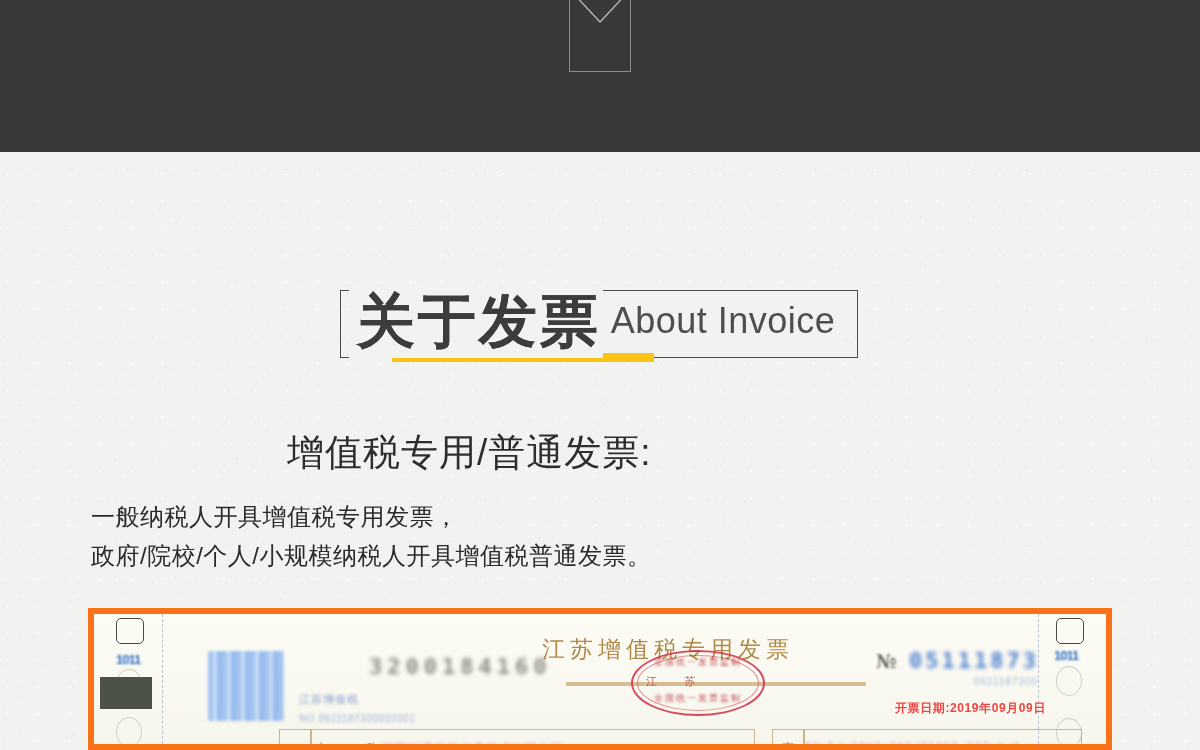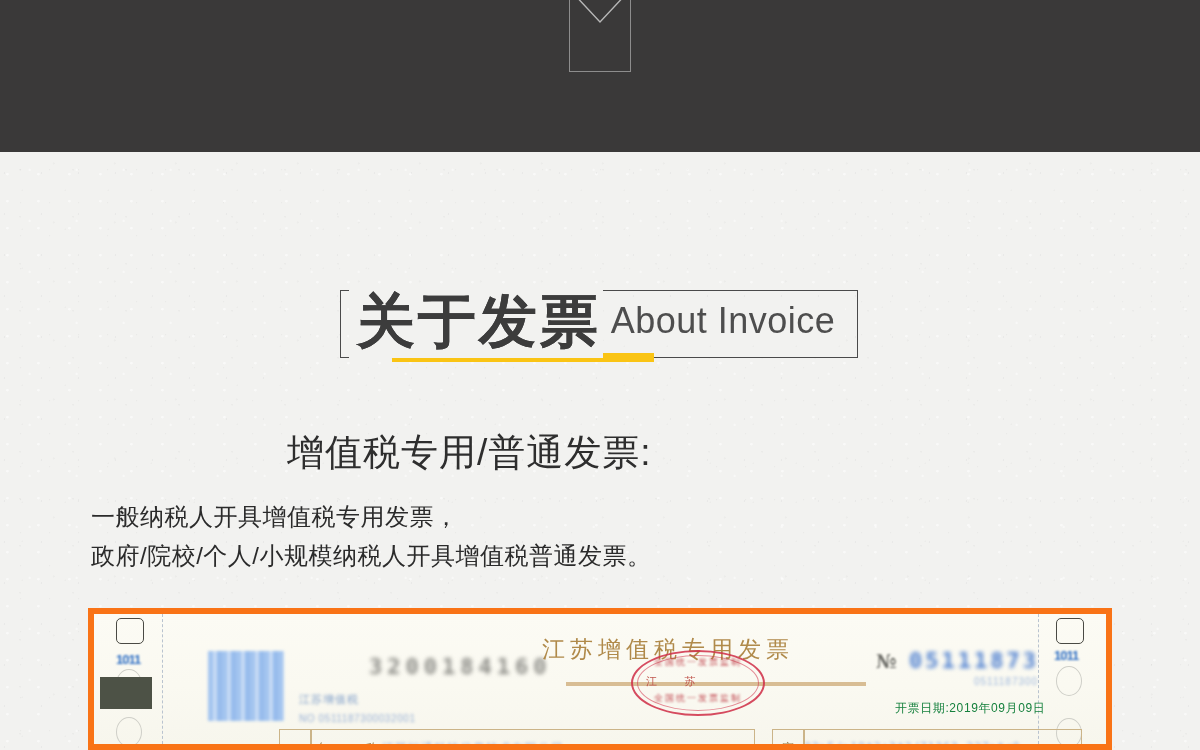--- a/index.html
+++ b/index.html
@@ -377,24 +377,24 @@
     color: #9fb8dd;
     filter: blur(1.5px);
     letter-spacing: 1px;
   }
 
   .inv-date {
     position: absolute;
     left: 801px;
     top: 86px;
     font-size: 12px;
-    color: #15803d;
+    color: #ef4444;
     letter-spacing: 0.6px;
     white-space: nowrap;
-    font-weight: normal;
+    font-weight: bold;
     filter: blur(0.35px);
   }
 
   
   .inv-table {
     position: absolute;
     left: 185px;
     top: 115px;
     width: 476px;
     height: 40px;

